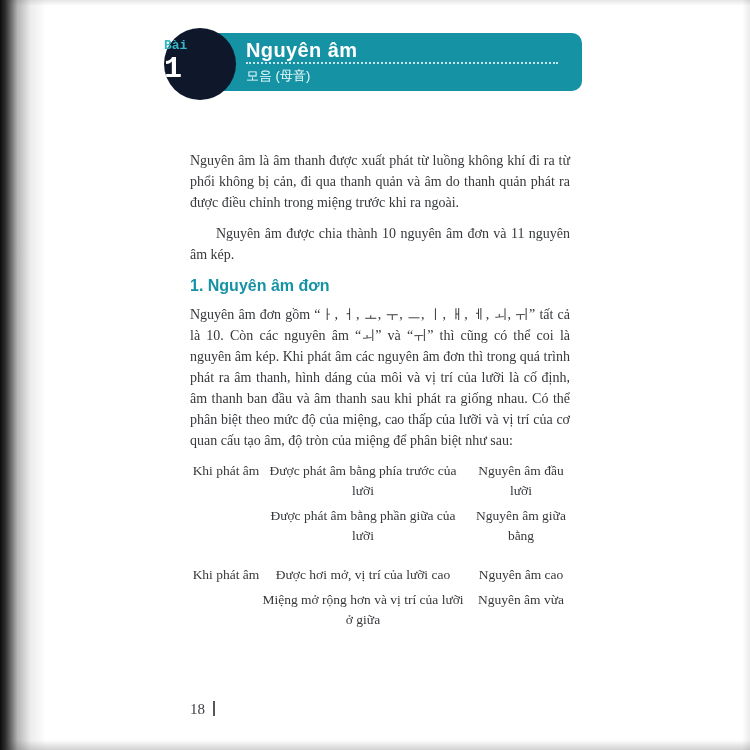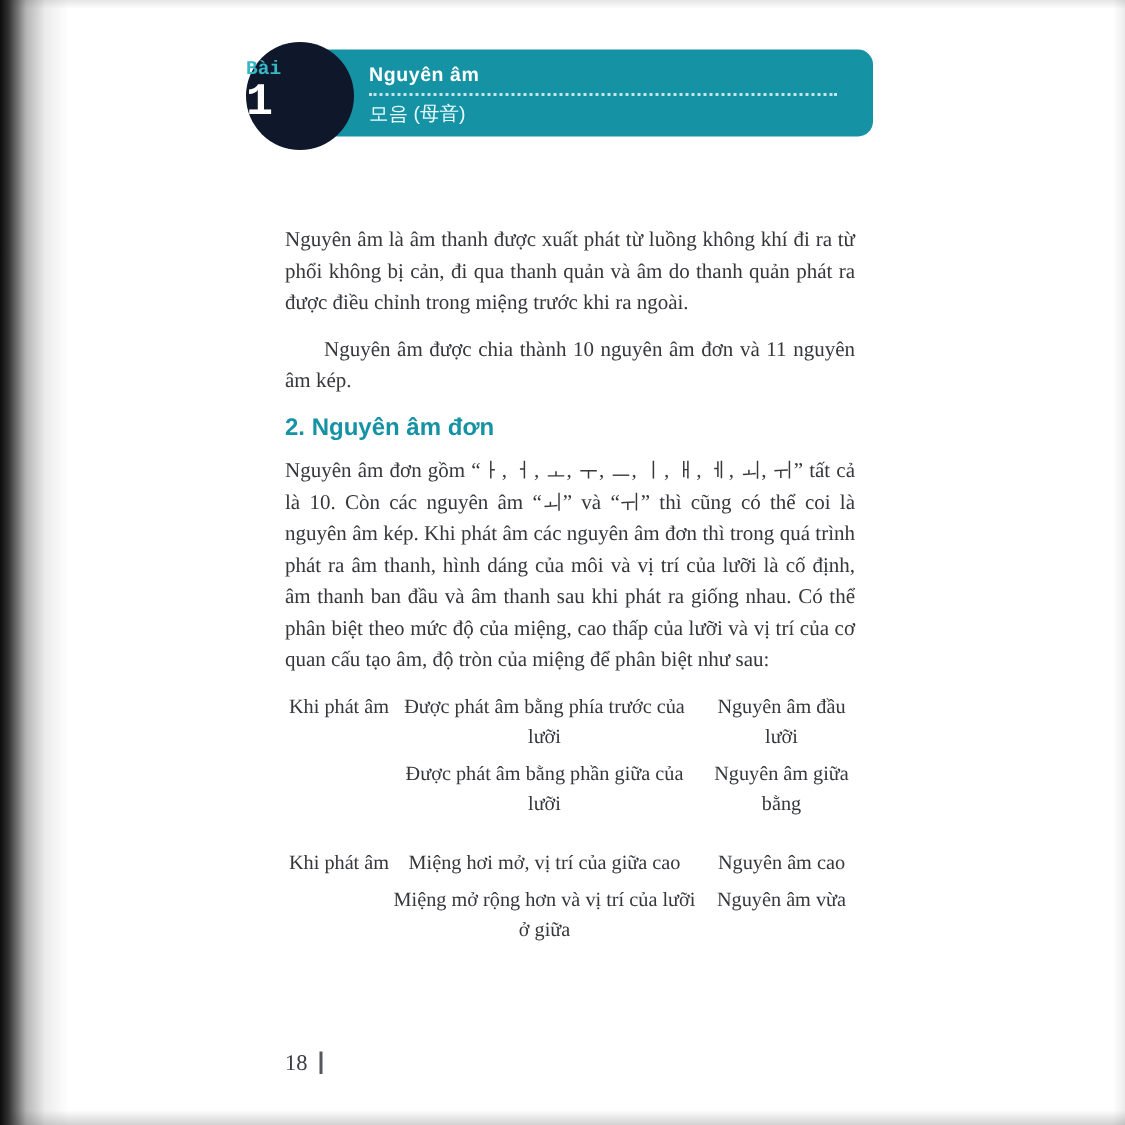--- a/index.html
+++ b/index.html
@@ -34,21 +34,21 @@
     pointer-events:none;
   }
 
   
   .lesson-banner {
     position:absolute; left:182px; top:33px; width:400px; height:58px;
     background:#1592a4; border-radius:10px;
     padding:7px 16px 0 64px;
     font-family:"Liberation Sans", sans-serif;
   }
-  .lesson-title { color:#ffffff; font-weight:bold; font-size:13px; letter-spacing:.4px; line-height:20px; }
+  .lesson-title { color:#ffffff; font-weight:bold; font-size:20px; letter-spacing:.4px; line-height:20px; }
   .lesson-divider { border-bottom:2px dotted rgba(255,255,255,.75); margin:2px 0 4px; width:312px; }
   .lesson-subtitle { color:#eafcff; font-size:13px; line-height:16px; }
 
   .lesson-circle {
     position:absolute; left:164px; top:28px; width:72px; height:72px;
     border-radius:50%; background:#0f172a; z-index:6;
     text-align:left; font-family:Liberation Mono, monospace;
   }
   .lesson-label { display:block; color:#35b7c6; font-size:13px; font-weight:bold; margin-top:10px; line-height:15px; }
   .lesson-number { display:block; color:#ffffff; font-size:30px; font-weight:bold; line-height:32px; }
@@ -99,21 +99,21 @@
     <div class="lesson-subtitle">모음 (母音)</div>
   </div>
   <div class="lesson-circle">
     <span class="lesson-label">Bài</span>
     <span class="lesson-number">1</span>
   </div>
 
   <div class="content">
     <p class="para">Nguyên âm là âm thanh được xuất phát từ luồng không khí đi ra từ phổi không bị cản, đi qua thanh quản và âm do thanh quản phát ra được điều chỉnh trong miệng trước khi ra ngoài.</p>
     <p class="para para-indent">Nguyên âm được chia thành 10 nguyên âm đơn và 11 nguyên âm kép.</p>
-    <h2 class="section-heading">2. Nguyên âm đơn</h2>
+    <h2 class="section-heading">1. Nguyên âm đơn</h2>
     <p class="para">Nguyên âm đơn gồm “ㅏ, ㅓ, ㅗ, ㅜ, ㅡ, ㅣ, ㅐ, ㅔ, ㅚ, ㅟ” tất cả là 10. Còn các nguyên âm “ㅚ” và “ㅟ” thì cũng có thể coi là nguyên âm kép. Khi phát âm các nguyên âm đơn thì trong quá trình phát ra âm thanh, hình dáng của môi và vị trí của lưỡi là cố định, âm thanh ban đầu và âm thanh sau khi phát ra giống nhau. Có thể phân biệt theo mức độ của miệng, cao thấp của lưỡi và vị trí của cơ quan cấu tạo âm, độ tròn của miệng để phân biệt như sau:</p>
 
     <div class="vtable">
 
       <div class="vt-group">
         <div class="vt-label">Khi phát âm</div>
         <div class="vt-rows">
           <div class="vt-row">
             <div class="vt-desc">Được phát âm bằng phía trước của lưỡi</div>
             <div class="vt-term">Nguyên âm đầu lưỡi</div>
@@ -122,21 +122,21 @@
             <div class="vt-desc">Được phát âm bằng phần giữa của lưỡi</div>
             <div class="vt-term">Nguyên âm giữa bằng</div>
           </div>
         </div>
       </div>
 
       <div class="vt-group">
         <div class="vt-label">Khi phát âm</div>
         <div class="vt-rows">
           <div class="vt-row">
-            <div class="vt-desc">Miệng hơi mở, vị trí của giữa cao</div>
+            <div class="vt-desc">Được hơi mở, vị trí của lưỡi cao</div>
             <div class="vt-term">Nguyên âm cao</div>
           </div>
           <div class="vt-row">
             <div class="vt-desc">Miệng mở rộng hơn và vị trí của lưỡi ở giữa</div>
             <div class="vt-term">Nguyên âm vừa</div>
           </div>
         </div>
       </div>
 
     </div>

